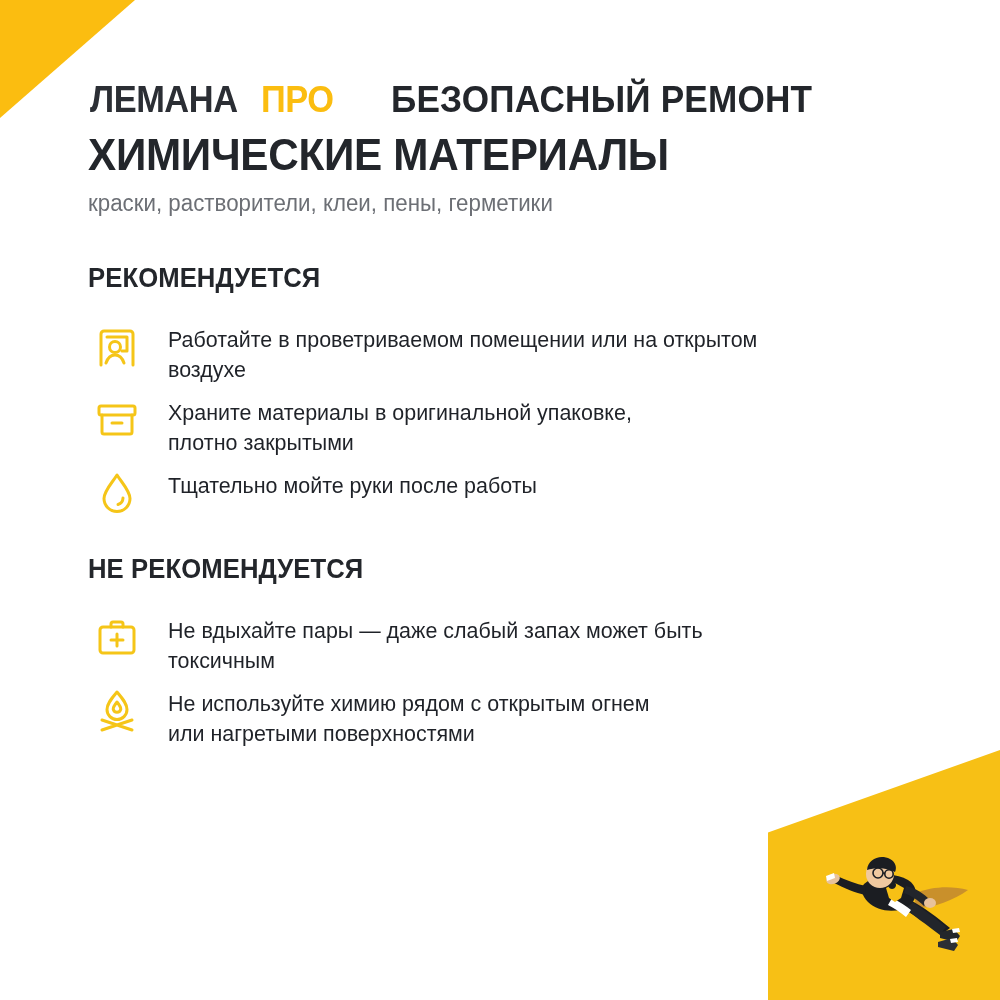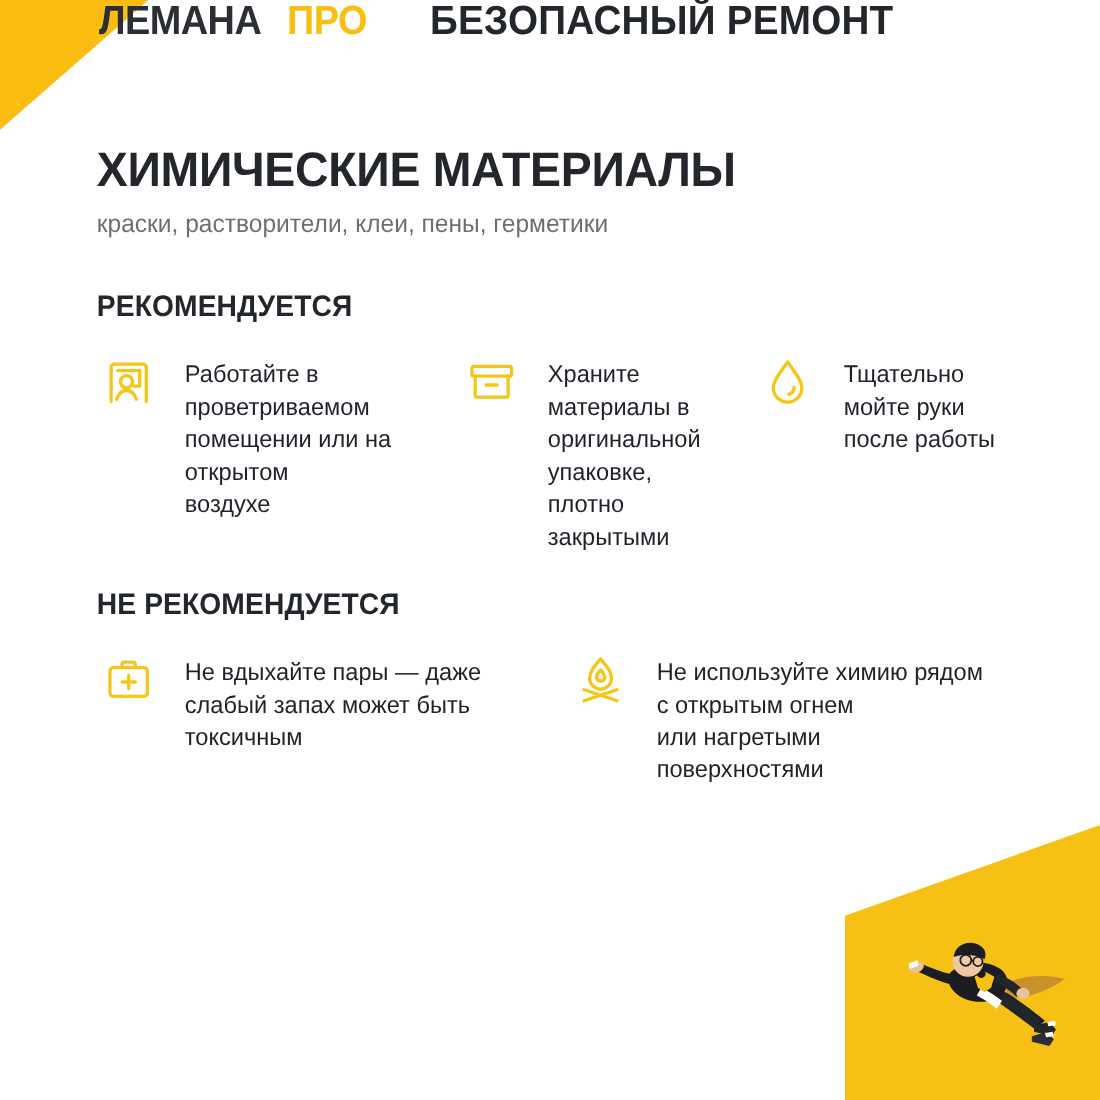--- a/index.html
+++ b/index.html
@@ -49,21 +49,21 @@
     z-index: 2;
   }
 
   
   .header {
     position: absolute;
     top: 0; left: 0;
     width: 840px;
     height: 118px;
     display: flex;
-    align-items: flex-start;
+    align-items: flex-end;
     z-index: 3;
   }
 
   .logo {
     margin-left: 90px;
     display: flex;
     align-items: baseline;
     gap: 12px;
     font-size: 37px;
     font-weight: 700;
@@ -121,21 +121,21 @@
     color: #23262b;
     font-size: 27px;
     font-weight: 700;
     letter-spacing: 0.1px;
     line-height: 1;
     margin-bottom: 26px;
     transform: scaleX(0.95);
     transform-origin: left center;
   }
 
-  .item-list { display: flex; flex-direction: row; }
+  .item-list { display: flex; flex-direction: column; }
 
   .item {
     display: flex;
     align-items: flex-start;
     gap: 22px;
     margin-bottom: 7px;
   }
 
   .item-icon {
     flex: 0 0 58px;

